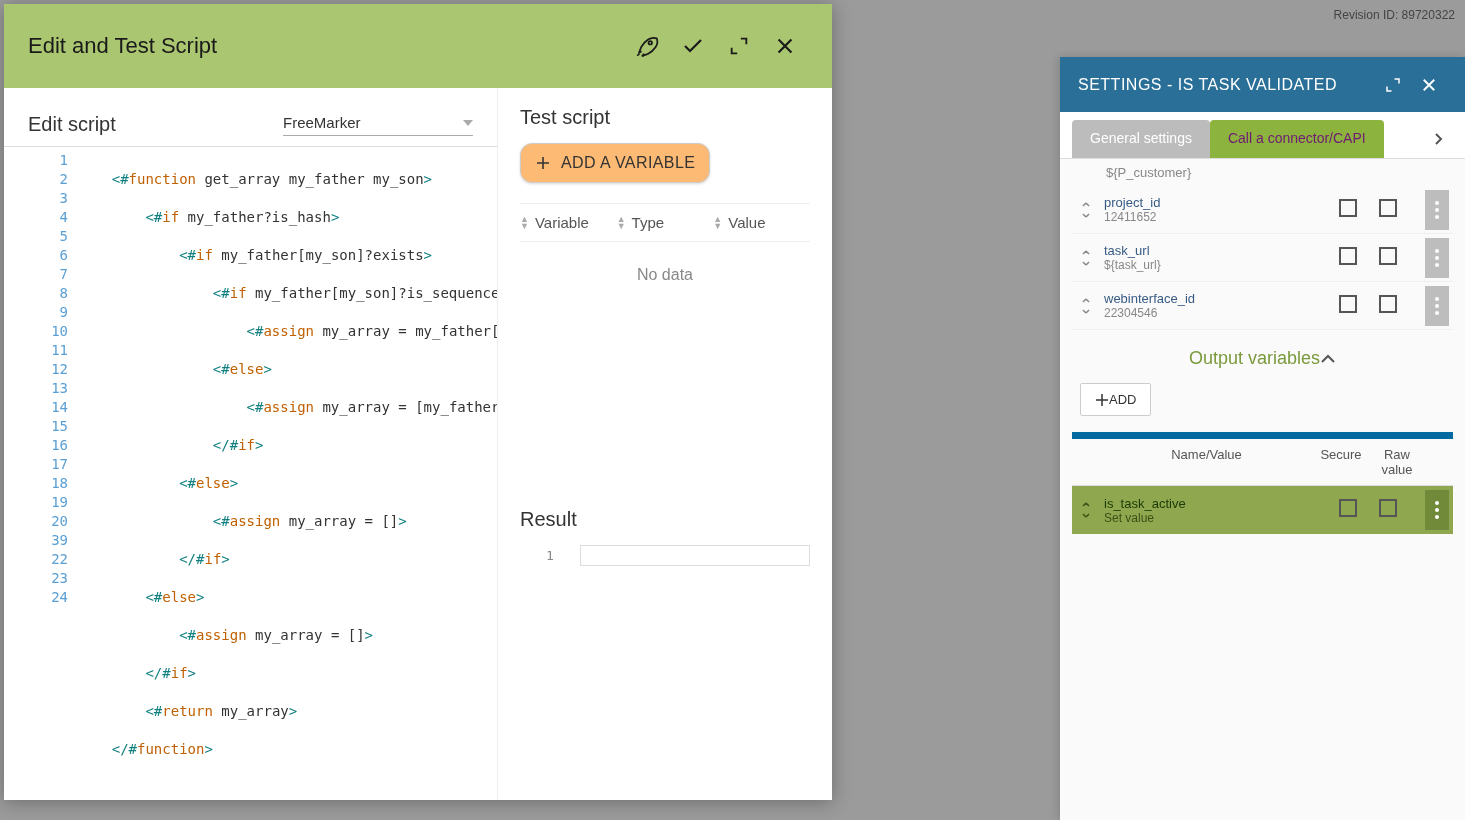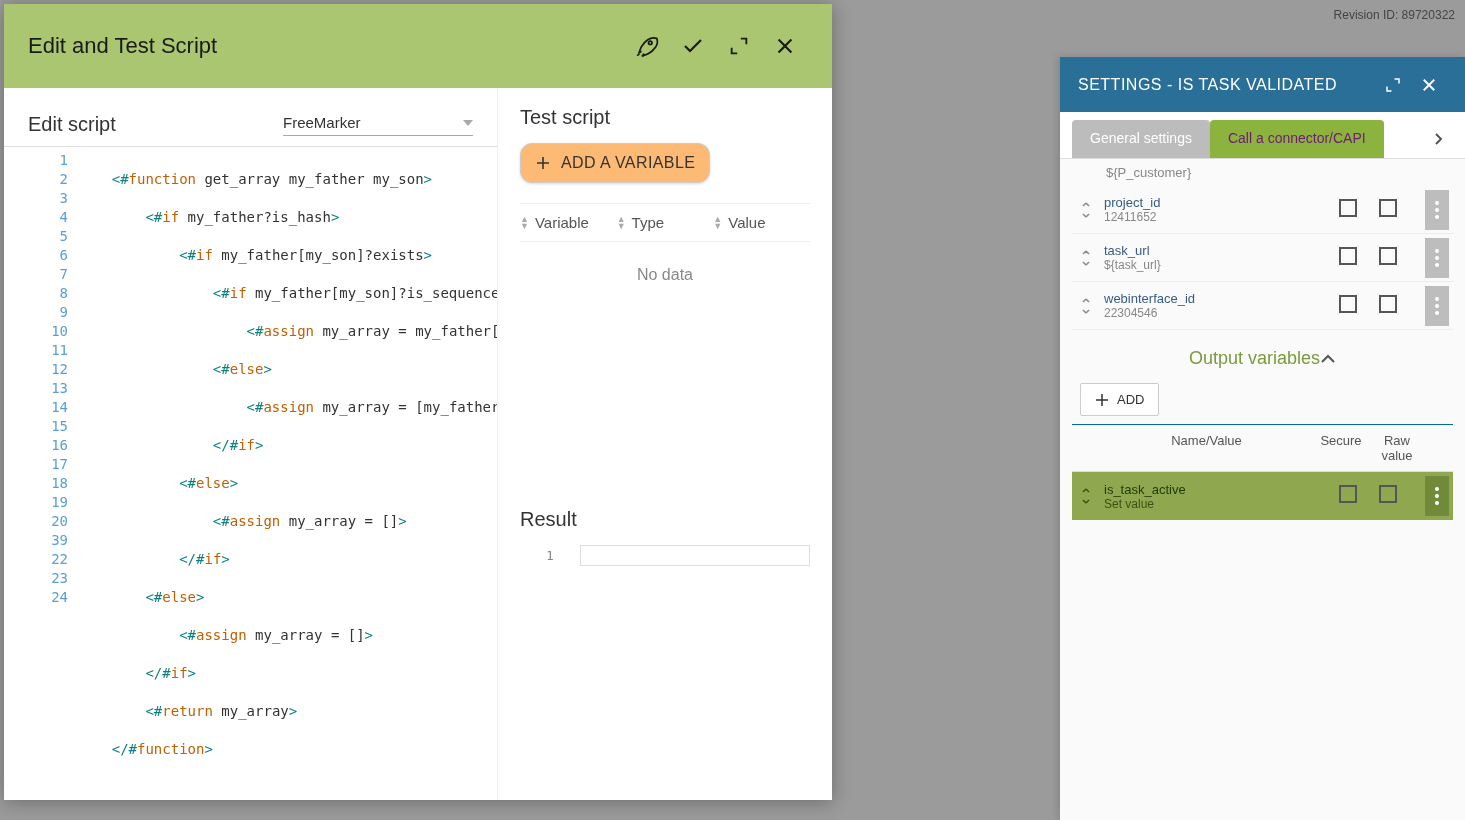--- a/index.html
+++ b/index.html
@@ -30,22 +30,22 @@
   .var-row.output-row .var-nv .name { color:#1d3a05; }
   .var-row.output-row .var-nv .val { color:#3a5015; }
   .checkbox-sq { width: 18px; height: 18px; border: 2px solid #555; display:inline-block; }
   .kebab { width: 24px; height: 40px; background: #bdbdbd; display:flex; flex-direction:column; align-items:center; justify-content:center; gap:3px; cursor:pointer; }
   .kebab .dot { width:4px; height:4px; background:#fff; border-radius:50%; }
   .var-row.output-row .kebab { background:#708a3a; }
   
   .trunc-row { font-size:13px; color:#888; padding:6px 4px 6px 34px; }
   .section-title { font-size: 18px; color: #7a9a3b; padding: 18px 8px 8px 8px; display:flex; align-items:center; justify-content:center;}
   .chev-up { font-size: 18px; color:#555; cursor:pointer; }
-  .add-btn { margin: 6px 8px 8px 8px; padding: 8px 14px; border:1px solid #ccc; background:#fff; display:inline-flex; align-items:center; gap:8px; font-size:13px; color:#333; cursor:pointer; border-radius:2px; }
-  .out-header { display:grid; grid-template-columns: 28px 1fr 56px 56px 28px; font-size:13px; color:#555; padding:8px 0; border-top:1px solid #0369a1; border-bottom:1px solid #ddd; }
+  .add-btn { margin: 6px 8px 16px 8px; padding: 8px 14px; border:1px solid #ccc; background:#fff; display:inline-flex; align-items:center; font-size:13px; color:#333; cursor:pointer; border-radius:2px; }
+  .out-header { display:grid; grid-template-columns: 28px 1fr 56px 56px 28px; font-size:13px; color:#555; padding:8px 0; border-top:7px solid #0369a1; border-bottom:1px solid #ddd; }
   .out-header > div { text-align:center; }
   .out-header > div:nth-child(2) { text-align:center; }
 
   
   .modal { position: absolute; top: 4px; left: 4px; width: 828px; height: 796px; background: #fff; box-shadow: 0 2px 18px rgba(0,0,0,0.3); z-index:5; display:flex; flex-direction:column; }
   .modal-header { background: #aac670; height: 84px; display:flex; align-items:center; padding: 0 24px; }
   .modal-header h1 { font-size: 22px; font-weight: 400; color: #1a1a1a; flex:1; }
   .modal-header .hicon { width: 46px; height:46px; display:flex; align-items:center; justify-content:center; cursor:pointer; }
   .modal-body { flex:1; display:flex; overflow:hidden; }
   

